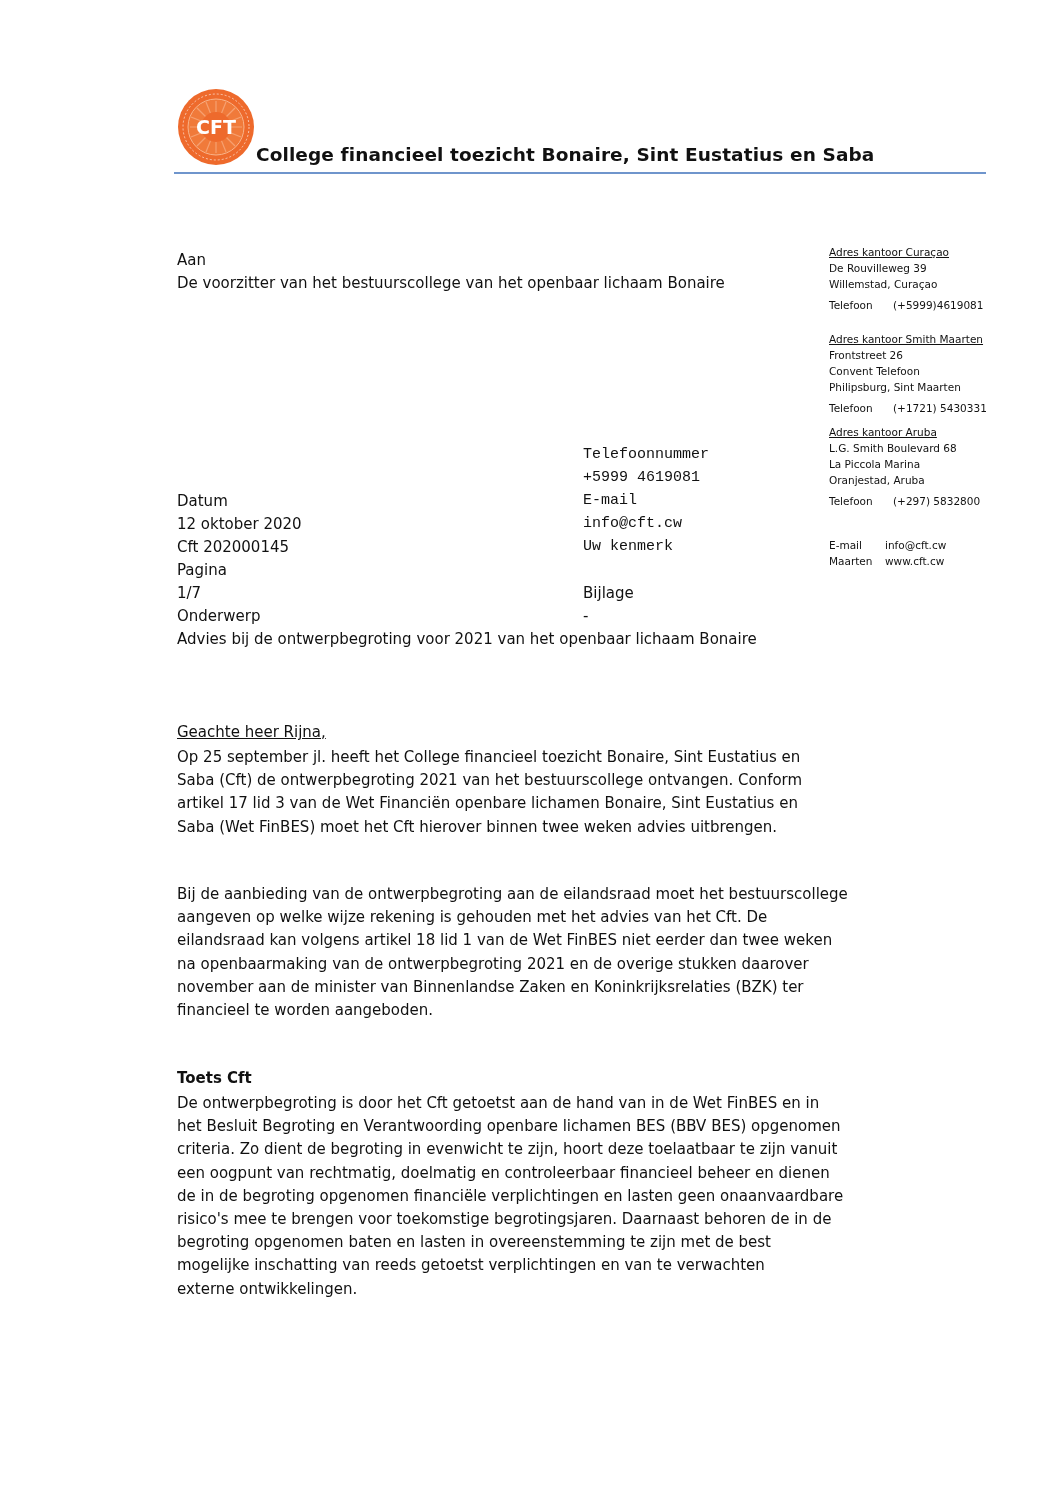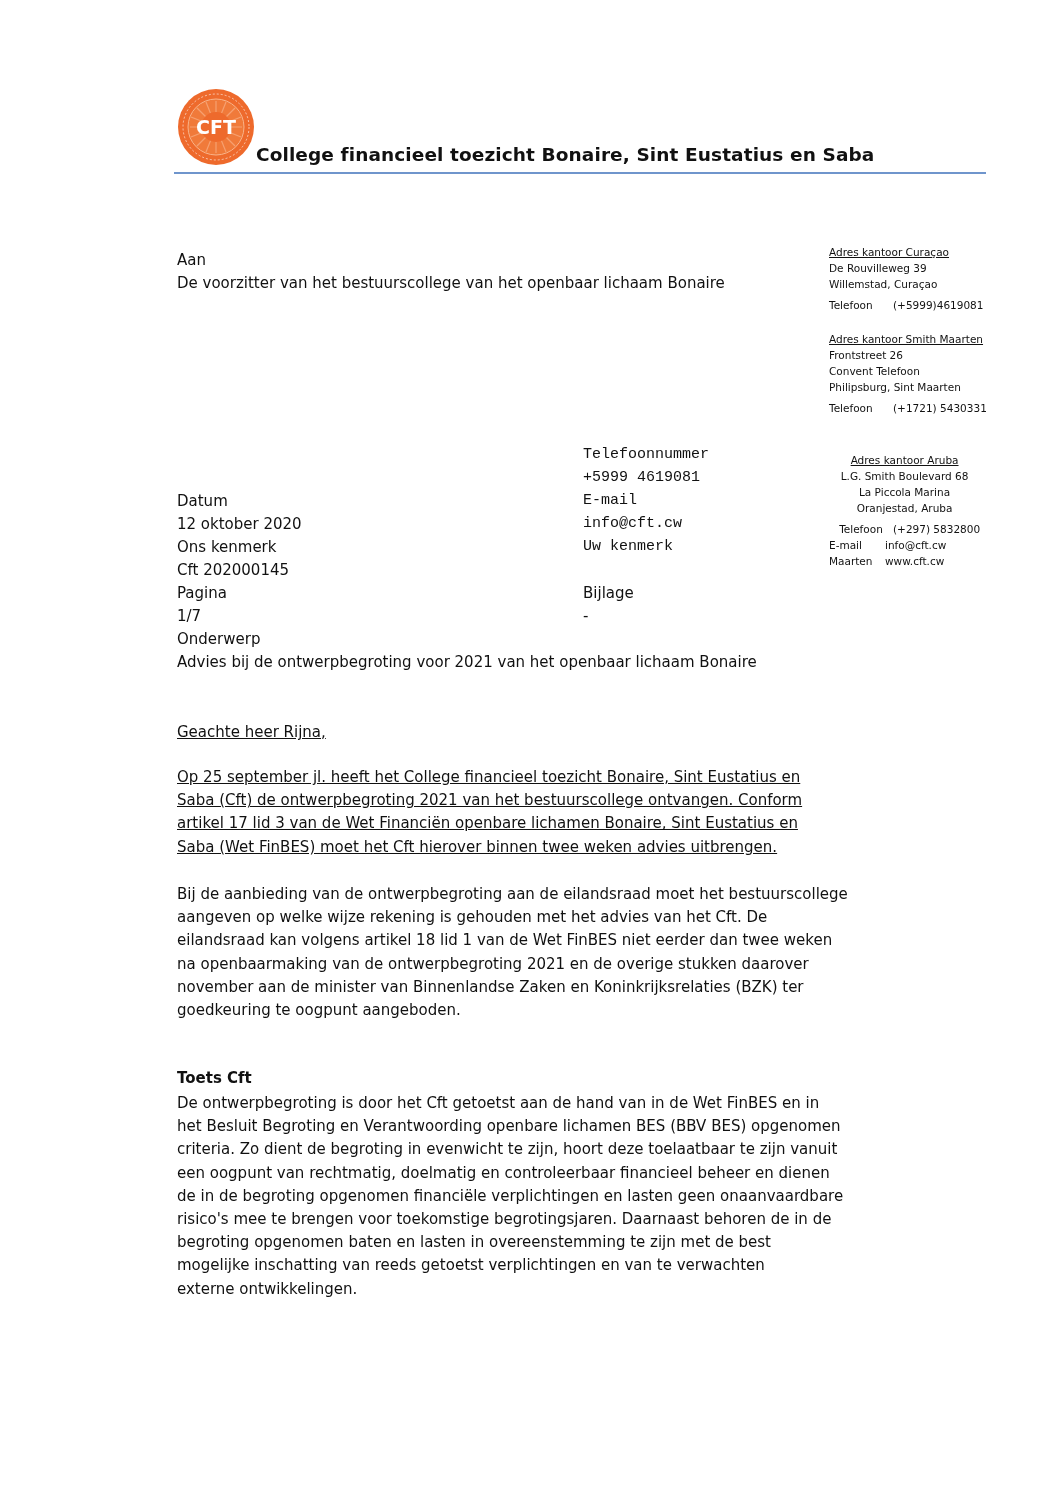--- a/index.html
+++ b/index.html
@@ -18,21 +18,21 @@
     .header-rule {
       left: 174px; top: 172px; width: 812px; height: 2px; background: #6f95cc;
     }
     .body-text { font-size: 15px; line-height: 23px; white-space: nowrap; }
     .addressee { left: 177px; top: 249px; }
     .meta-left { left: 177px; top: 490px; }
     .meta-right { left: 583px; top: 443px; font-family: Liberation Mono, monospace; }
     .meta-right2 { left: 583px; top: 582px; }
     .greeting { left: 177px; top: 721px; text-decoration: underline; }
     .para { left: 177px; font-size: 15px; line-height: 23.2px; white-space: nowrap; }
-    .p1 { top: 766px; text-decoration: underline; }
+    .p1 { top: 746px; }
     .p2 { top: 883px; }
     .section-heading { left: 177px; top: 1069px; font-size: 15px; font-weight: bold; }
     .p3 { top: 1092px; }
     .side { left: 829px; font-size: 10.5px; line-height: 16px; white-space: nowrap; color: #111; }
     .side .u { text-decoration: underline; }
     .side .phone-row { margin-top: 5px; }
     .side .lbl { display: inline-block; width: 64px; }
     .side .lbl2 { display: inline-block; width: 56px; }
     .line { display: block; }
   </style>
@@ -75,21 +75,21 @@
 </div>
 
 <div class="abs side" style="top:331px;">
   <span class="line u">Adres kantoor Smith Maarten</span>
   <span class="line">Frontstreet 26</span>
   <span class="line">Convent Telefoon</span>
   <span class="line">Philipsburg, Sint Maarten</span>
   <span class="line phone-row"><span class="lbl">Telefoon</span><span>(+1721) 5430331</span></span>
 </div>
 
-<div class="abs side" style="top:452px;text-align:center;">
+<div class="abs side" style="top:424px;">
   <span class="line u">Adres kantoor Aruba</span>
   <span class="line">L.G. Smith Boulevard 68</span>
   <span class="line">La Piccola Marina</span>
   <span class="line">Oranjestad, Aruba</span>
   <span class="line phone-row"><span class="lbl">Telefoon</span><span>(+297) 5832800</span></span>
 </div>
 
 <div class="abs side" style="top:537px;">
   <span class="line"><span class="lbl2">E-mail</span><span>info@cft.cw</span></span>
   <span class="line"><span class="lbl2">Maarten</span><span>www.cft.cw</span></span>
@@ -103,21 +103,20 @@
   <span class="line">Uw kenmerk</span>
 </div>
 <div class="abs body-text meta-right2">
   <span class="line">Bijlage</span>
   <span class="line">-</span>
 </div>
 
 <div class="abs body-text meta-left">
   <span class="line">Datum</span>
   <span class="line">12 oktober 2020</span>
-  <span class="line">Ons kenmerk</span>
   <span class="line">Cft 202000145</span>
   <span class="line">Pagina</span>
   <span class="line">1/7</span>
   <span class="line">Onderwerp</span>
   <span class="line">Advies bij de ontwerpbegroting voor 2021 van het openbaar lichaam Bonaire</span>
 </div>
 
 <div class="abs body-text greeting">Geachte heer Rijna,</div>
 
 <div class="abs para p1">
@@ -126,21 +125,21 @@
   <span class="line">artikel 17 lid 3 van de Wet Financiën openbare lichamen Bonaire, Sint Eustatius en</span>
   <span class="line">Saba (Wet FinBES) moet het Cft hierover binnen twee weken advies uitbrengen.</span>
 </div>
 
 <div class="abs para p2">
   <span class="line">Bij de aanbieding van de ontwerpbegroting aan de eilandsraad moet het bestuurscollege</span>
   <span class="line">aangeven op welke wijze rekening is gehouden met het advies van het Cft. De</span>
   <span class="line">eilandsraad kan volgens artikel 18 lid 1 van de Wet FinBES niet eerder dan twee weken</span>
   <span class="line">na openbaarmaking van de ontwerpbegroting 2021 en de overige stukken daarover</span>
   <span class="line">november aan de minister van Binnenlandse Zaken en Koninkrijksrelaties (BZK) ter</span>
-  <span class="line">goedkeuring te oogpunt aangeboden.</span>
+  <span class="line">financieel te worden aangeboden.</span>
 </div>
 
 <div class="abs section-heading">Toets Cft</div>
 
 <div class="abs para p3">
   <span class="line">De ontwerpbegroting is door het Cft getoetst aan de hand van in de Wet FinBES en in</span>
   <span class="line">het Besluit Begroting en Verantwoording openbare lichamen BES (BBV BES) opgenomen</span>
   <span class="line">criteria. Zo dient de begroting in evenwicht te zijn, hoort deze toelaatbaar te zijn vanuit</span>
   <span class="line">een oogpunt van rechtmatig, doelmatig en controleerbaar financieel beheer en dienen</span>
   <span class="line">de in de begroting opgenomen financiële verplichtingen en lasten geen onaanvaardbare</span>

